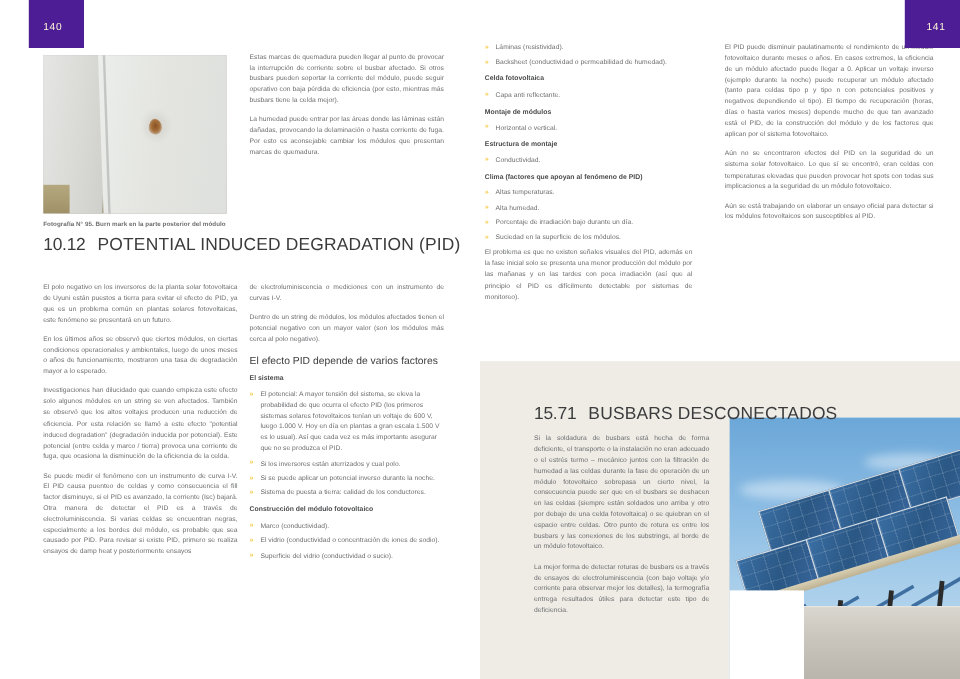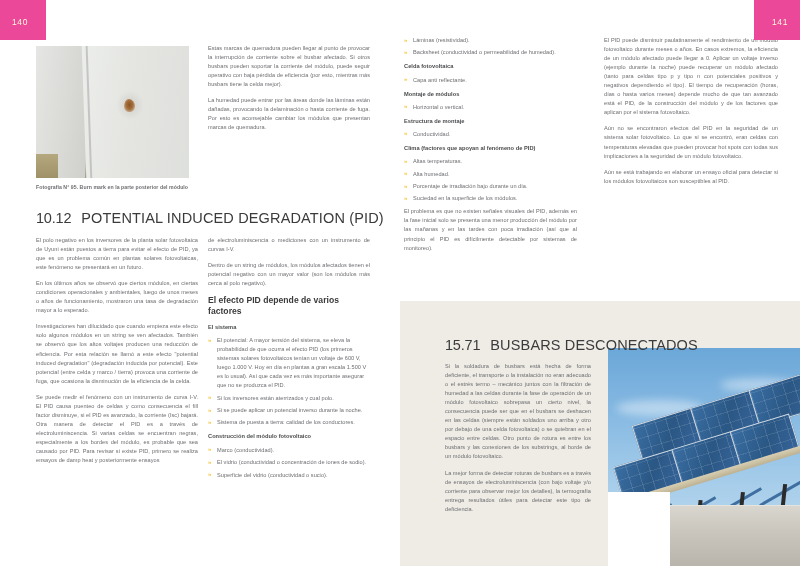--- a/index.html
+++ b/index.html
@@ -15,22 +15,23 @@
     font-family: "Liberation Sans", sans-serif;
     color: #58595b;
   }
 
   
   .corner-tab {
     position: absolute;
     top: 0;
     width: 46px;
     height: 40px;
-    background: #ec4899;
+    background: #4c1d95;
     z-index: 5;
+    margin-left: 24px;
   }
   .corner-tab.left  { left: 0; }
   .corner-tab.right { right: 0; }
   .corner-tab .folio {
     position: absolute;
     top: 17px;
     font-size: 8.5px;
     letter-spacing: 0.6px;
     color: #fff8d8;
     font-family: "Liberation Sans", sans-serif;
@@ -182,21 +183,21 @@
   .sec-title {
     position: absolute;
     font-size: 14.5px;
     font-weight: 400;
     color: #3b3b3d;
     letter-spacing: .15px;
     white-space: nowrap;
   }
   .sec-title .num { letter-spacing: -.2px; }
   .sec-title .name { margin-left: 10px; }
-  #title-1012 { left: 36px; top: 210px; }
+  #title-1012 { left: 36px; top: 196px; }
   #title-1013 { left: 445px; top: 337px; z-index: 4; }
 
   .col {
     position: absolute;
     font-size: 5.6px;
     line-height: 1.62;
     color: #6d6e71;
     text-align: justify;
     letter-spacing: .03px;
   }
@@ -205,21 +206,21 @@
 
   #col-1  { left: 36px;  top: 236px; width: 162px; }
   #col-2  { left: 208px; top: 236px; width: 162px; }
   #col-3  { left: 404px; top: 36px;  width: 173px; }
   #col-4  { left: 604px; top: 36px;  width: 174px; }
   #col-5  { left: 445px; top: 362px; width: 146px; z-index: 4; }
 
   h4.sub {
     font-size: 8.6px;
     line-height: 1.28;
-    font-weight: 700;
+    font-weight: 400;
     color: #3b3b3d;
     margin: 4px 0 6px 0;
     text-align: left;
     letter-spacing: .02px;
   }
   h5.sub2 {
     font-size: 5.7px;
     font-weight: 700;
     color: #4a4b4d;
     margin: 5px 0 4px 0;

